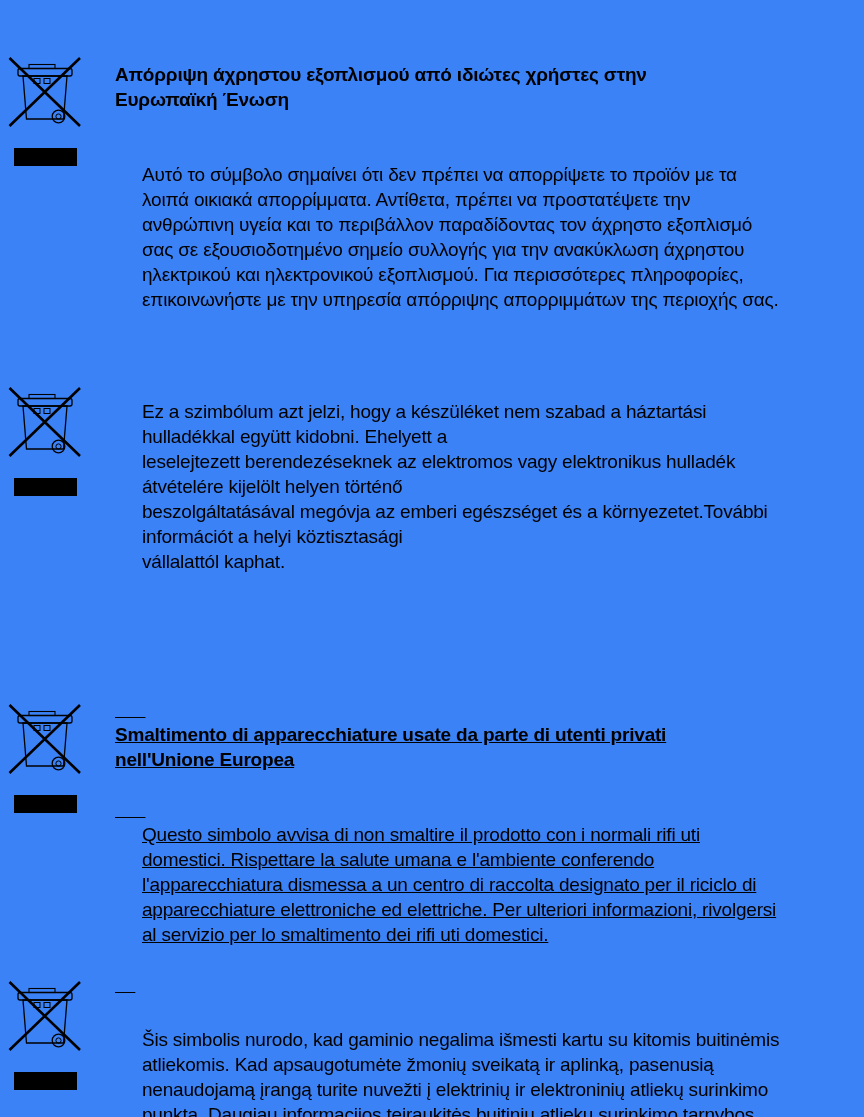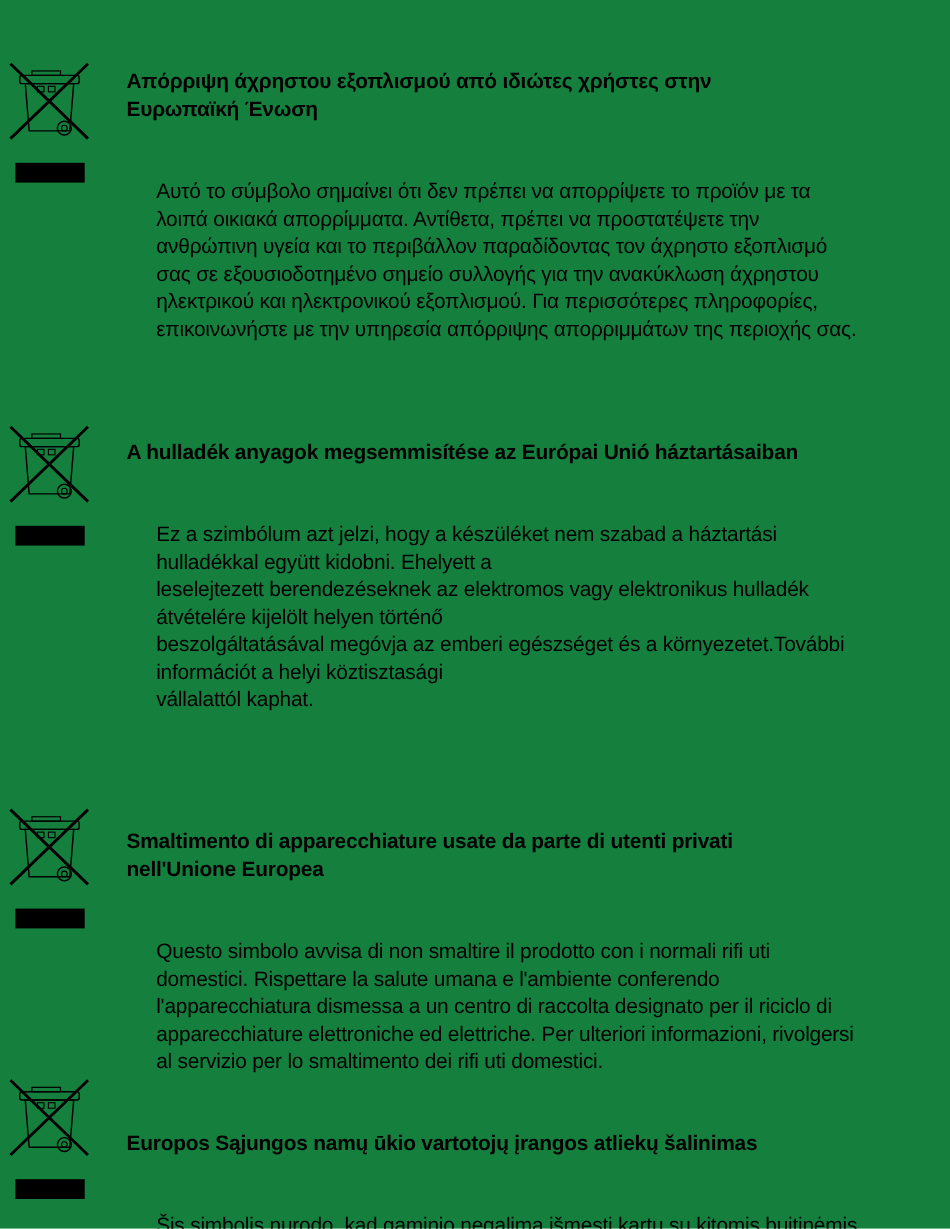--- a/index.html
+++ b/index.html
@@ -6,21 +6,21 @@
   html, body {
     width: 864px; height: 1117px;
     background: #ffffff;
     font-family: "Liberation Sans", "DejaVu Sans", sans-serif;
     color: #000000;
     overflow: hidden;
   }
   .page {
     position: relative;
     width: 864px; height: 1117px;
-    background: #15803d;
+    background: #3b82f6;
   }
   .section {
     position: absolute;
     left: 0;
     width: 864px;
   }
   .section-text {
     margin-left: 115px;
     width: 749px;
     font-size: 19px;
@@ -32,21 +32,21 @@
   .section-body  { font-weight: normal; margin-left: 27px; }
   .weee-icon {
     position: absolute;
     left: 8px;
     width: 74px;
     height: 112px;
   }
   
   #section-greek      { top: 12px;  }
   #section-hungarian  { top: 349px; }
-  #section-italian    { top: 703px; }
+  #section-italian    { top: 672px; text-decoration: underline; }
   #section-lithuanian { top: 977px; }
   #section-greek      .weee-icon { top: 44px; }
   #section-hungarian  .weee-icon { top: 37px; }
   #section-italian    .weee-icon { top: 31px; }
   #section-lithuanian .weee-icon { top: 3px;  }
   svg { display: block; }
 </style>
 </head>
 <body>
 
@@ -90,21 +90,20 @@
           <rect x="26" y="22.5" width="6" height="5" stroke-width="1"></rect>
           <rect x="36" y="22.5" width="6" height="5" stroke-width="1"></rect>
           <circle cx="50.5" cy="60.5" r="6.3" stroke-width="1.3"></circle>
           <circle cx="50.5" cy="60.5" r="2.6" stroke-width="1"></circle>
           <path d="M1.5 2 L72 70 M72 2 L1.5 70" stroke-width="2.6"></path>
         </g>
         <rect x="6" y="92" width="63" height="18" fill="#000000"></rect>
       </svg>
     </span>
     <div class="section-text">
-      <div class="section-title">A hulladék anyagok megsemmisítése az Európai Unió háztartásaiban</div>
       <div class="section-body">Ez a szimbólum azt jelzi, hogy a készüléket nem szabad a háztartási
 hulladékkal együtt kidobni. Ehelyett a
 leselejtezett berendezéseknek az elektromos vagy elektronikus hulladék
 átvételére kijelölt helyen történő
 beszolgáltatásával megóvja az emberi egészséget és a környezetet.További
 információt a helyi köztisztasági
 vállalattól kaphat.</div>
     </div>
   </div>
 
@@ -145,21 +144,20 @@
           <rect x="26" y="22.5" width="6" height="5" stroke-width="1"></rect>
           <rect x="36" y="22.5" width="6" height="5" stroke-width="1"></rect>
           <circle cx="50.5" cy="60.5" r="6.3" stroke-width="1.3"></circle>
           <circle cx="50.5" cy="60.5" r="2.6" stroke-width="1"></circle>
           <path d="M1.5 2 L72 70 M72 2 L1.5 70" stroke-width="2.6"></path>
         </g>
         <rect x="6" y="92" width="63" height="18" fill="#000000"></rect>
       </svg>
     </span>
     <div class="section-text">
-      <div class="section-title">Europos Sąjungos namų ūkio vartotojų įrangos atliekų šalinimas</div>
       <div class="section-body">Šis simbolis nurodo, kad gaminio negalima išmesti kartu su kitomis buitinėmis
 atliekomis. Kad apsaugotumėte žmonių sveikatą ir aplinką, pasenusią
 nenaudojamą įrangą turite nuvežti į elektrinių ir elektroninių atliekų surinkimo
 punktą. Daugiau informacijos teiraukitės buitinių atliekų surinkimo tarnybos.</div>
     </div>
   </div>
 
 </div>
 
 </body></html>

